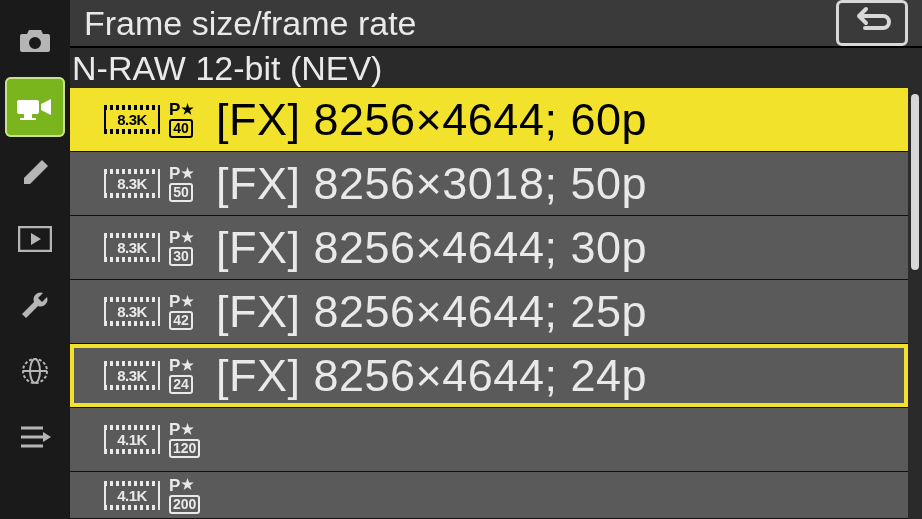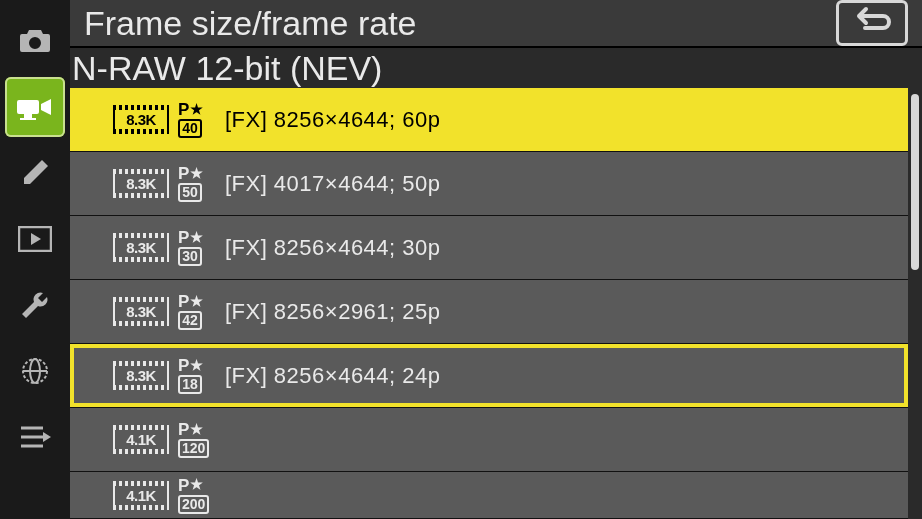--- a/index.html
+++ b/index.html
@@ -11,34 +11,34 @@
   .side-icon { color: #b5b5b5; display: flex; align-items: center; justify-content: center; }
   .sidebar-item.active .side-icon { color: #fff; }
   .main { flex: 1; display: flex; flex-direction: column; justify-content: center; }
   .header { height: 60px; background: #3a3a3a; display: flex; align-items: center; padding: 0 14px; border-bottom: 2px solid #000; }
   .header-title { color: #e9e9e9; font-size: 34px; font-weight: 400; flex: 1; }
   .back-btn { width: 72px; height: 46px; border: 3px solid #d8d8d8; border-radius: 6px; display: flex; align-items: center; justify-content: center; }
   .subtitle-bar { height: 52px; background: #2a2a2a; display: flex; align-items: center; padding: 0 2px; }
   .subtitle { color: #e9e9e9; font-size: 34px; font-weight: 400; }
   .list-wrap { flex: 1; position: relative; display: flex; }
   .list { flex: 1; display: flex; flex-direction: column; }
-  .row { height: 64px; display: flex; align-items: center; padding: 0 18px 0 40px; border-bottom: 1px solid #111; background: #5a5a5a; color: #e9e9e9; position: relative; }
+  .row { height: 64px; display: flex; align-items: center; padding: 0 18px 0 31px; border-bottom: 1px solid #111; background: #5a5a5a; color: #e9e9e9; position: relative; }
   .row.selected { background: #f2e22b; color: #000; }
   .row.outlined { box-shadow: inset 0 0 0 4px #f2e22b; }
   .row.partial { height: 47px ; overflow: hidden; }
   .res-icon { width: 62px; height: 40px; display: flex; flex-direction: column; align-items: center; justify-content: center; margin-right: 6px; }
   .res-icon .film-top, .res-icon .film-bot {
     width: 56px; height: 5px;
     background: repeating-linear-gradient(90deg, currentColor 0 3px, transparent 3px 6px);
   }
   .res-icon .film-mid { width: 56px; height: 19px; border-left: 2px solid currentColor; border-right: 2px solid currentColor; display: flex; align-items: center; justify-content: center; font-size: 15px; font-weight: 700; letter-spacing: -0.5px; }
   .pstar { display: flex; flex-direction: column; align-items: flex-start; margin-right: 22px; line-height: 1; }
   .pstar .ps { font-size: 17px; font-weight: 700; display: flex; align-items: center; gap: 1px; }
   .pstar .fps-box { border: 2px solid currentColor; border-radius: 3px; font-size: 14px; font-weight: 700; padding: 0 2px; min-width: 24px; text-align: center; line-height: 15px; margin-top: 1px; }
-  .row-text { font-size: 22px; font-weight: 400; letter-spacing: 0.5px; }
+  .row-text { font-size: 45px; font-weight: 400; letter-spacing: 0.5px; }
   .scrollbar { width: 14px; background: #2a2a2a; padding: 6px 3px; }
   .scroll-thumb { width: 8px; background: #d8d8d8; border-radius: 4px; height: 42%; margin-top: 0; }
   .star { font-size: 14px; position: relative; top: -1px; }
 </style>
 </head>
 <body>
 
 <div class="screen">
 
   <div class="sidebar">
@@ -134,21 +134,21 @@
         <div class="row">
           <div class="res-icon">
             <div class="film-top"></div>
               <div class="film-mid">8.3K</div>
               <div class="film-bot"></div>
           </div>
           <div class="pstar">
             <div class="ps">P<span class="star">★</span></div>
             <div class="fps-box">50</div>
           </div>
-          <div class="row-text">[FX] 4017×4644;   50p</div>
+          <div class="row-text">[FX] 8256×3018;   50p</div>
         </div>
 
         <div class="row">
           <div class="res-icon">
             <div class="film-top"></div>
               <div class="film-mid">8.3K</div>
               <div class="film-bot"></div>
           </div>
           <div class="pstar">
             <div class="ps">P<span class="star">★</span></div>
@@ -160,32 +160,32 @@
         <div class="row">
           <div class="res-icon">
             <div class="film-top"></div>
               <div class="film-mid">8.3K</div>
               <div class="film-bot"></div>
           </div>
           <div class="pstar">
             <div class="ps">P<span class="star">★</span></div>
             <div class="fps-box">42</div>
           </div>
-          <div class="row-text">[FX] 8256×2961;   25p</div>
+          <div class="row-text">[FX] 8256×4644;   25p</div>
         </div>
 
         <div class="row outlined">
           <div class="res-icon">
             <div class="film-top"></div>
               <div class="film-mid">8.3K</div>
               <div class="film-bot"></div>
           </div>
           <div class="pstar">
             <div class="ps">P<span class="star">★</span></div>
-            <div class="fps-box">18</div>
+            <div class="fps-box">24</div>
           </div>
           <div class="row-text">[FX] 8256×4644;   24p</div>
         </div>
 
         <div class="row">
           <div class="res-icon">
             <div class="film-top"></div>
               <div class="film-mid">4.1K</div>
               <div class="film-bot"></div>
           </div>

